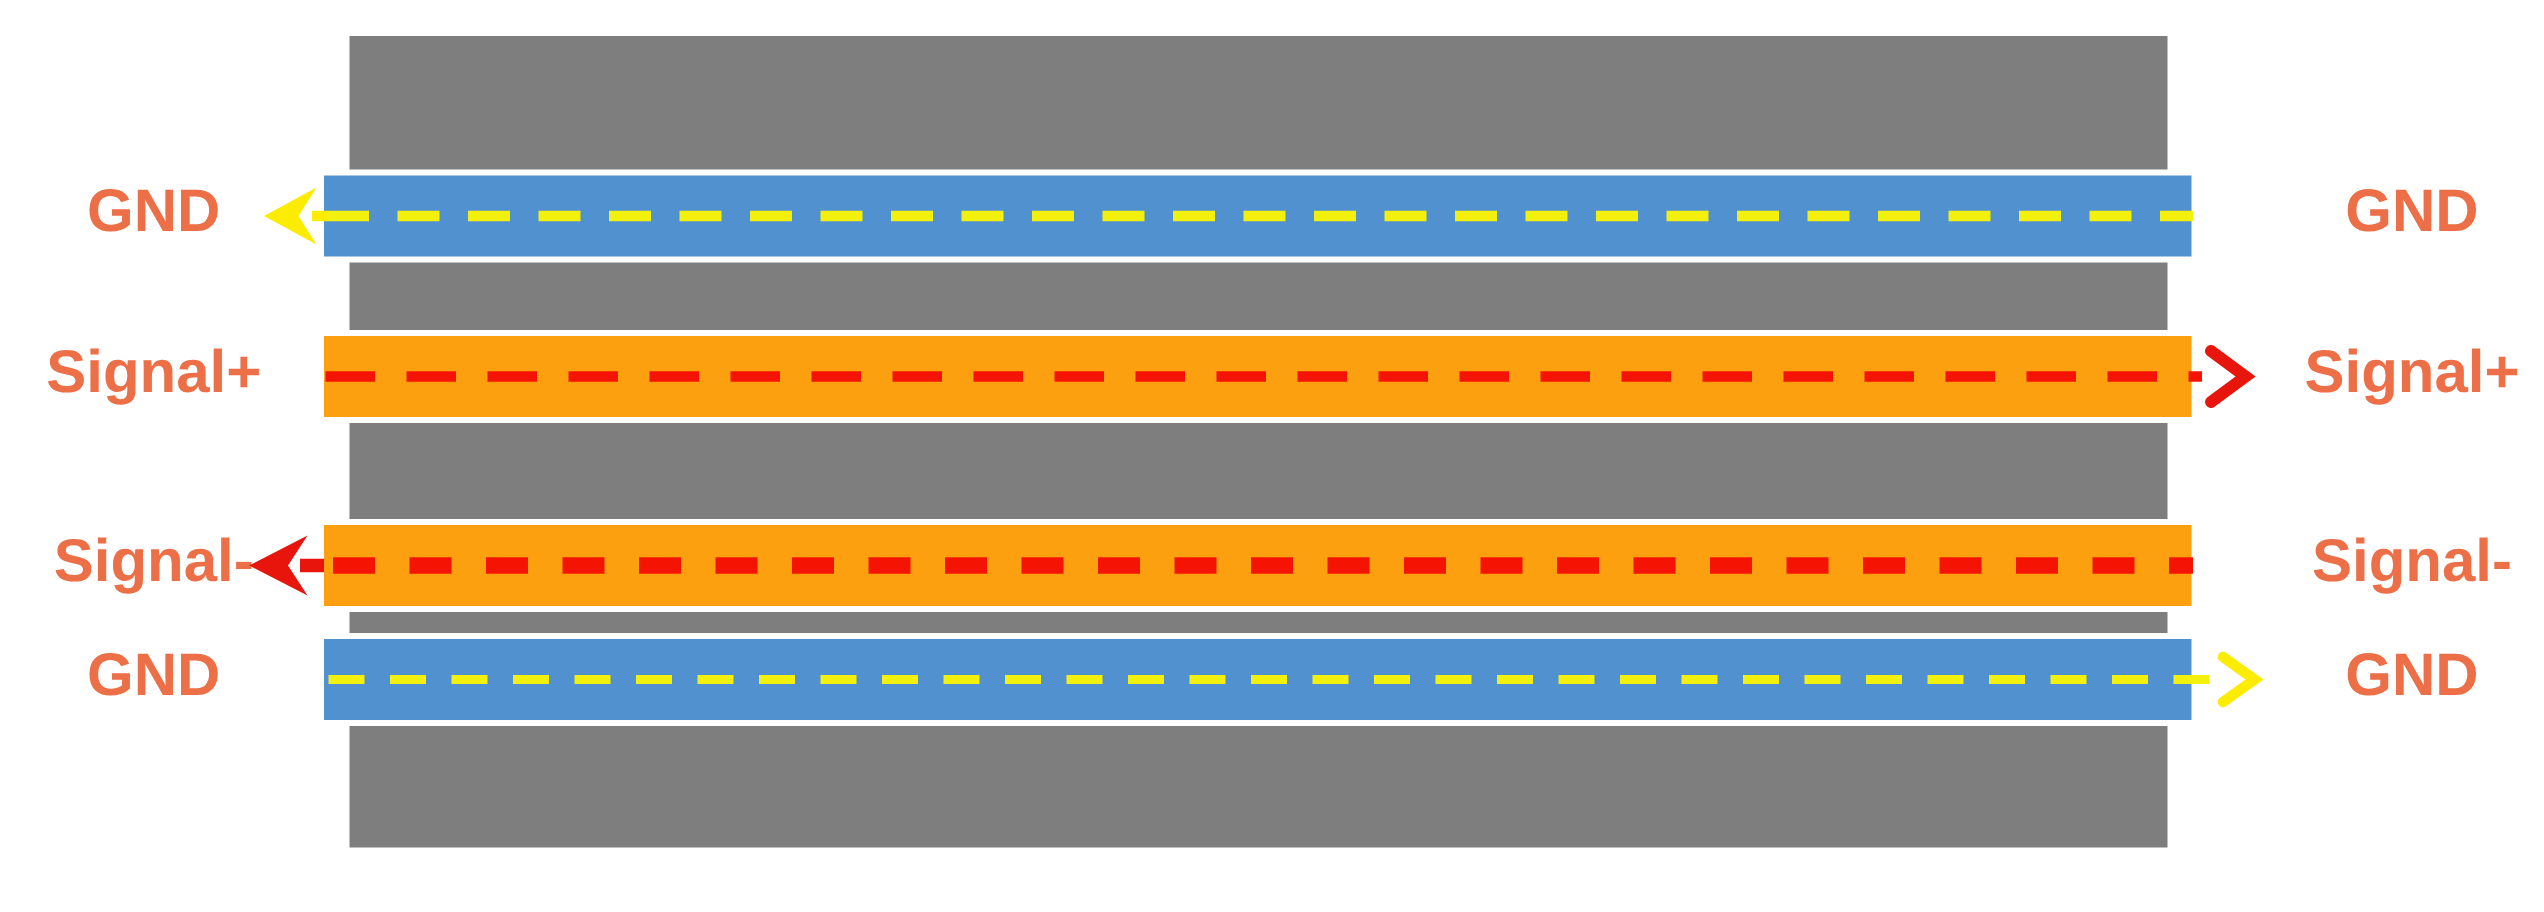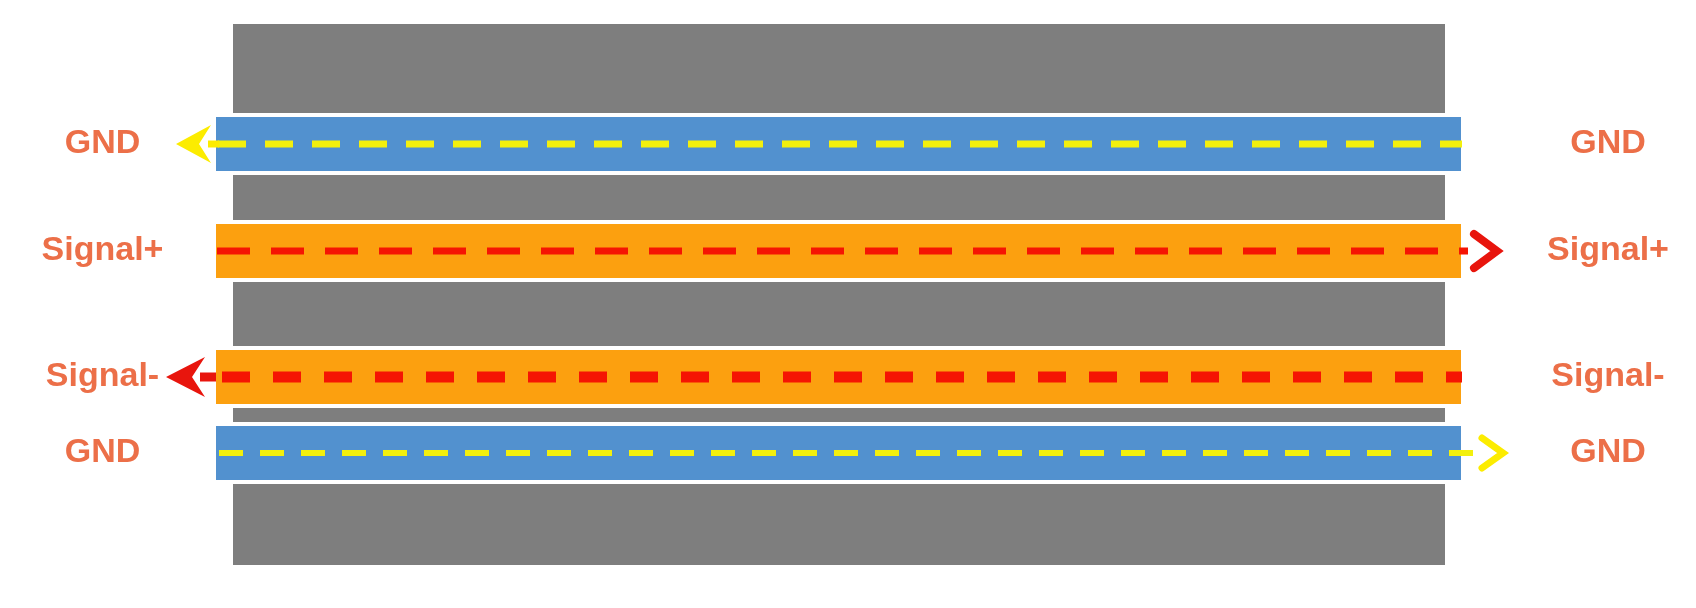--- a/index.html
+++ b/index.html
@@ -29,21 +29,21 @@
   .head-yellow{fill:var(--arrow-yellow,#FCEC00);}
   .head-red{fill:var(--arrow-red,#E8150D);}
   .chev-yellow{stroke:var(--arrow-yellow,#FCEC00);fill:none;}
   .chev-red{stroke:var(--arrow-red,#E8150D);fill:none;}
   .tail-yellow{stroke:var(--arrow-yellow,#FCEC00);}
   .tail-red{stroke:var(--arrow-red,#E8150D);}
   .layer-label{
     position:absolute;top:-6px;height:64px;
     display:flex;align-items:center;justify-content:center;
     color:var(--label-text,#EC6F48);
-    font-size:34px;font-weight:600;letter-spacing:0px;white-space:nowrap;
+    font-size:40px;font-weight:600;letter-spacing:0px;white-space:nowrap;
   }
   .label-left{left:0;width:205px;}
   .label-right{left:1520px;width:176px;}
 </style>
 </head>
 <body>
 
 <div class="stage">
 
   <div class="substrate"></div>

